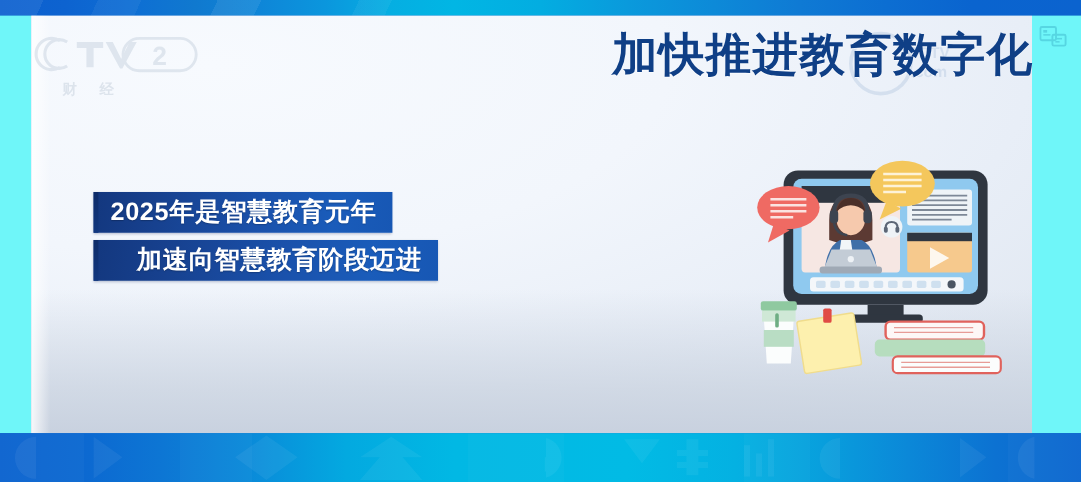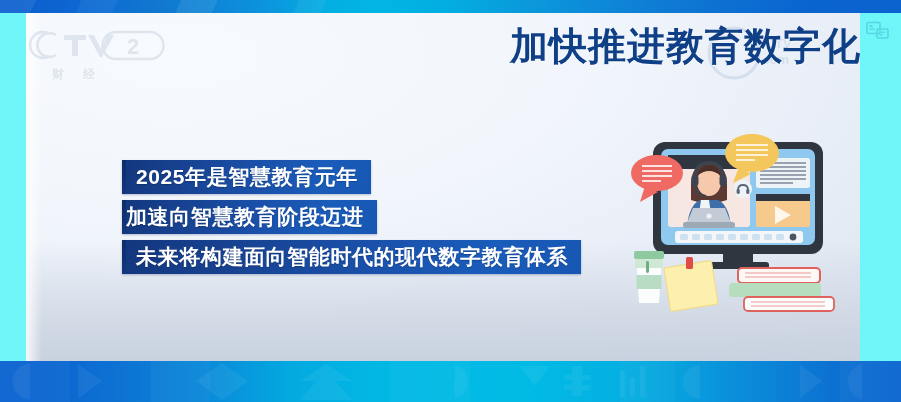--- a/index.html
+++ b/index.html
@@ -92,23 +92,22 @@
     display:flex; flex-direction:column; gap:6px; align-items:flex-start;
   }
   .cap {
     position:relative; height:34px; line-height:34px;
     padding:0 13px 0 14px;
     color:#ffffff; font-size:21px; font-weight:700; letter-spacing:.6px;
     white-space:nowrap;
     background:linear-gradient(100deg,#13377e 0%, #17418f 22%, #1a51ab 55%, #1a5cba 80%, #1757b4 100%);
     box-shadow:0 1px 2px rgba(20,40,90,.28);
     text-shadow:0 1px 1px rgba(0,0,0,.22);
-    margin-left:44px;
-  }
-  .cap.indent { padding-left:4px; }
+  }
+  .cap.indent { padding-left:36px; }
   .cap:before{
     content:""; position:absolute; left:0; top:0; bottom:0; width:4px;
     background:linear-gradient(180deg,#0d2c69,#11377f);
   }
 
   
   .illus { position:absolute; left:615px; top:128px; width:250px; height:200px; z-index:3; }
 
   
   .bottom-band {
@@ -166,21 +165,20 @@
     <circle cx="34" cy="31" r="25" fill="none" stroke="#9fb8d6" stroke-width="3"></circle>
     <text x="74" y="26" font-family="'Liberation Sans',sans-serif" font-size="13" font-weight="700" fill="#9fb8d6" text-anchor="middle">CCTV</text>
     <text x="74" y="42" font-family="'Liberation Sans',sans-serif" font-size="13" font-weight="700" fill="#9fb8d6" text-anchor="middle">.com</text>
   </svg>
 
   <div class="headline">加快推进教育数字化</div>
 
   <div class="captions">
     <div class="cap">2025年是智慧教育元年</div>
     <div class="cap indent">加速向智慧教育阶段迈进</div>
-    <div class="cap">未来将构建面向智能时代的现代数字教育体系</div>
   </div>
 
   <svg class="illus" viewBox="0 0 250 200">
 
     <g>
       <rect x="38" y="14" width="170" height="112" rx="12" fill="#2f3640"></rect>
       <rect x="46" y="21" width="154" height="96" rx="7" fill="#8fc9ef"></rect>
 
       <rect x="108" y="126" width="30" height="10" fill="#2f3640"></rect>
       <rect x="92" y="134" width="62" height="7" rx="3" fill="#2f3640"></rect>

